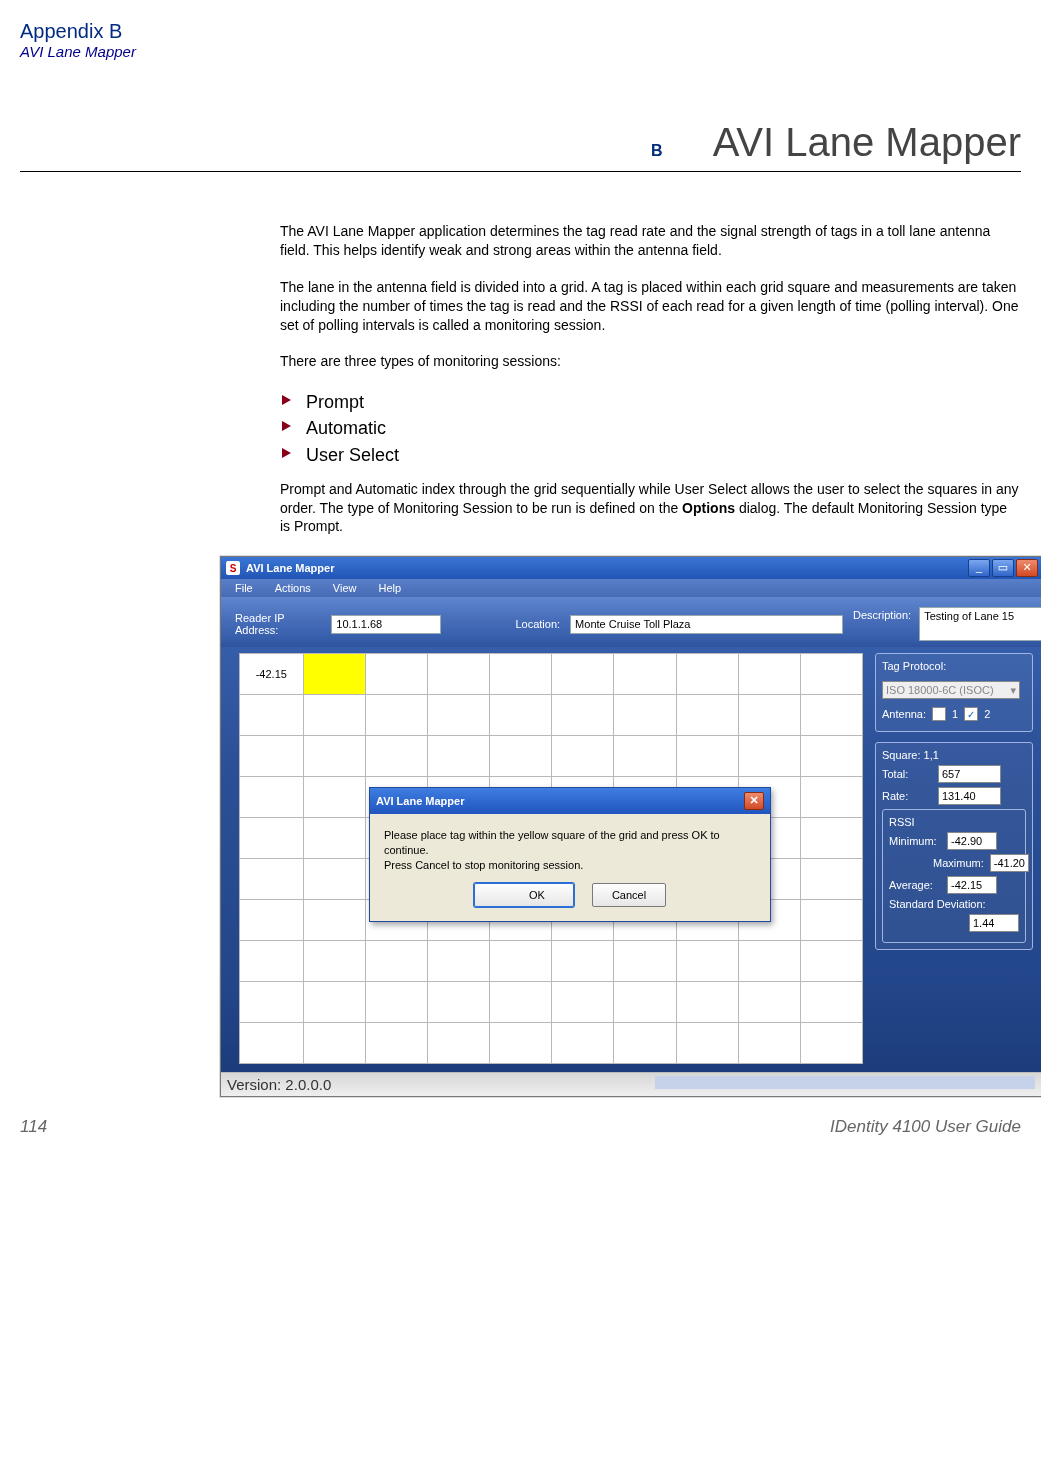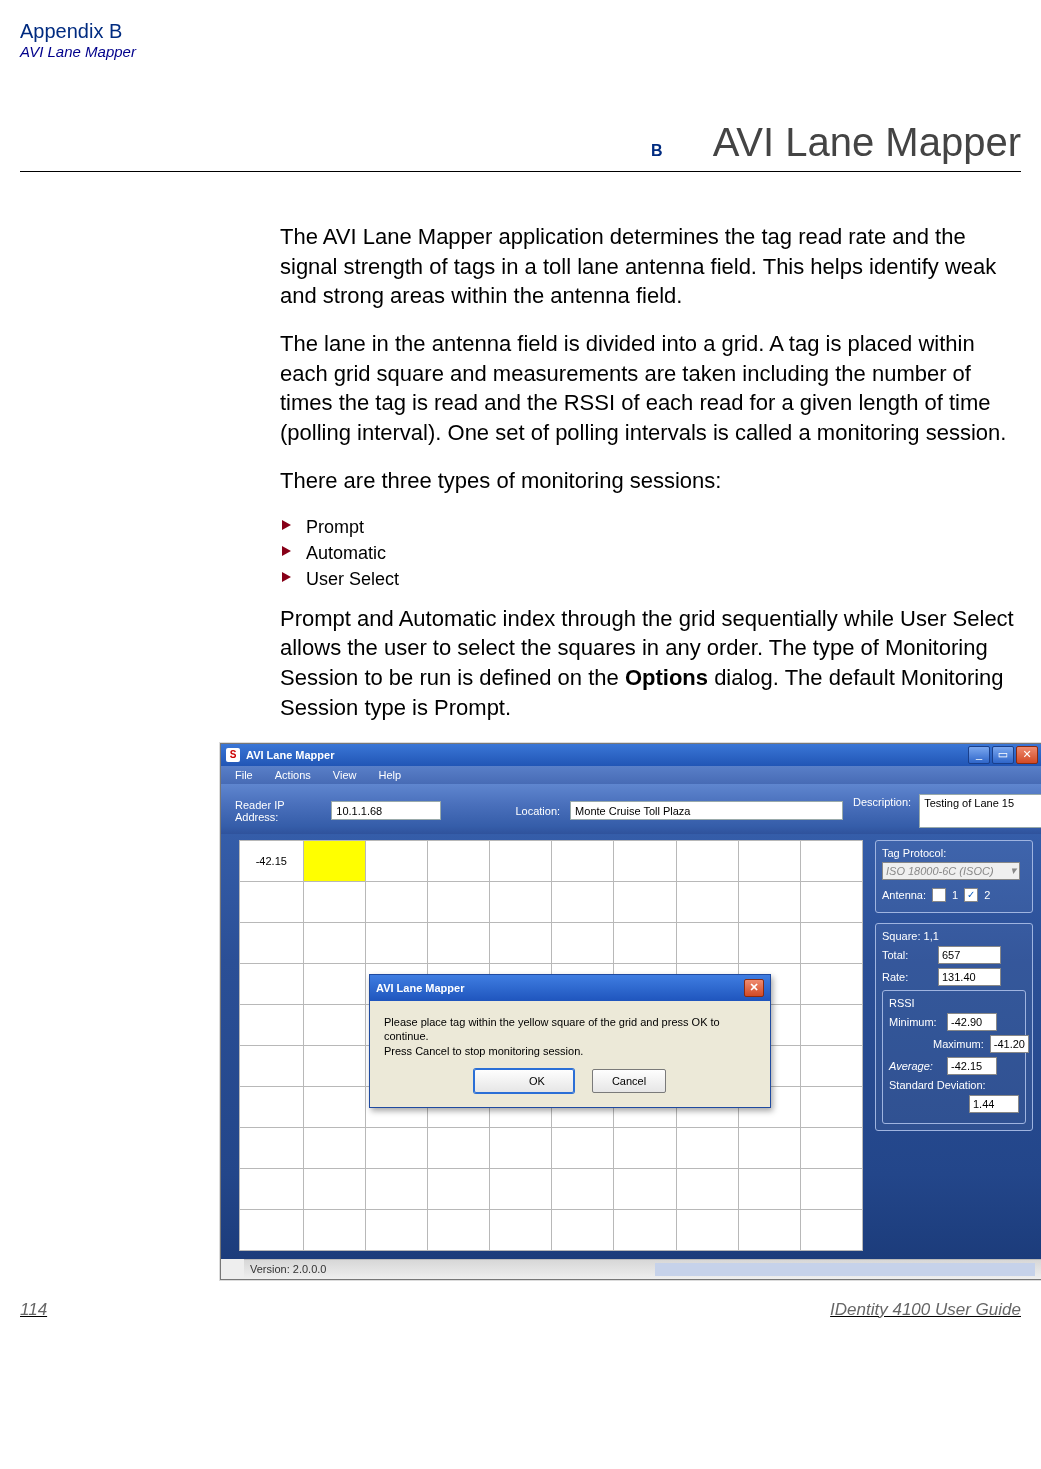--- a/index.html
+++ b/index.html
@@ -64,21 +64,21 @@
   }
   .sec-title {
     color: #000;
     font-size: 28px;
     font-family: "Trebuchet MS", Verdana, sans-serif;
   }
   .body-block {
     margin-left: 260px;
   }
   .body-block p {
-    font-size: 22px;
+    font-size: 14px;
     line-height: 1.35;
     margin: 8px 0 18px 0;
   }
   .bul-list {
     list-style: none;
     padding-left: 0;
     margin: 0 0 12px 0;
   }
   .bul-list li {
     font-size: 18px;
@@ -94,21 +94,20 @@
     width: 0; height: 0;
     border-top: 5px solid transparent;
     border-bottom: 5px solid transparent;
     border-left: 9px solid #870018;
   }
   .footer-row {
     display: flex;
     justify-content: space-between;
     margin-top: 20px;
     padding: 0 0px;
-    text-decoration: underline;
   }
   .footer-left {
     color: #666;
     font-size: 17px;
     font-style: italic;
   }
   .footer-right {
     color: #666;
     font-size: 17px;
     font-style: italic;
@@ -263,23 +262,22 @@
     font-size:11px;
     display:flex; align-items:center; justify-content:center;
     border-radius:2px;
   }
   .dlg-btn.default { box-shadow: 0 0 0 1px #2b6fd6; border-color:#2b6fd6;padding-left:26px; }
 
   .scr-status {
     background: linear-gradient(#d7d7d7,#efefef);
     border-top:1px solid #bbb;
     padding:3px 6px;
-    font-size:11px; color:#333;
+    font-size:15px; color:#333;
     display:flex;
-    margin-left:23px;
   }
   .scr-status .flex{flex:1;}
   .scr-status .st-bg { background:#c6d2ea; width:380px; height:13px; margin-left:auto; }
 </style>
 </head>
 <body>
 
 <div class="page">
   <div class="header-row">
     <div class="header-left">Appendix B</div>
@@ -485,21 +483,21 @@
             <div class="dlg-btn default">OK</div>
             <div class="dlg-btn">Cancel</div>
           </div>
         </div>
       </div>
 
       <div class="side-col">
 
         <div class="panel">
           <div class="group-title">Tag Protocol:</div>
-          <div class="val-box wide" style="color:#888;background:#efefef;margin-top:3px;font-style:italic;">
+          <div class="val-box wide" style="color:#888;background:#efefef;margin-top:9px;">
             <span>ISO 18000-6C (ISOC)</span>&nbsp;<span style="margin-left:auto;">▾</span>
           </div>
           <div class="field-row" style="margin-top:8px;">
             <span class="group-title">Antenna:</span>
             <span class="chk"></span>
             <span>1</span>
             <span class="chk">✓</span>
             <span>2</span>
           </div>
         </div>
@@ -518,21 +516,21 @@
             <div class="group-title">RSSI</div>
             <div class="field-row">
                 <span style="width:52px;">Minimum:</span>
                 <span class="val-box sm">-42.90</span>
               </div>
             <div class="field-row">
                 <span style="width:52px;margin-left:44px;">Maximum:</span>
                 <span class="val-box sm">-41.20</span>
               </div>
             <div class="field-row">
-                <span style="width:52px;font-style:italic;">Average:</span>
+                <span style="width:52px;">Average:</span>
                 <span class="val-box sm">-42.15</span>
               </div>
             <div style="margin-top:4px;"><span>Standard Deviation:</span></div>
             <div class="field-row" style="justify-content:flex-end;">
                 <span class="val-box sm">1.44</span>
               </div>
           </div>
         </div>
       </div>
     </div>

